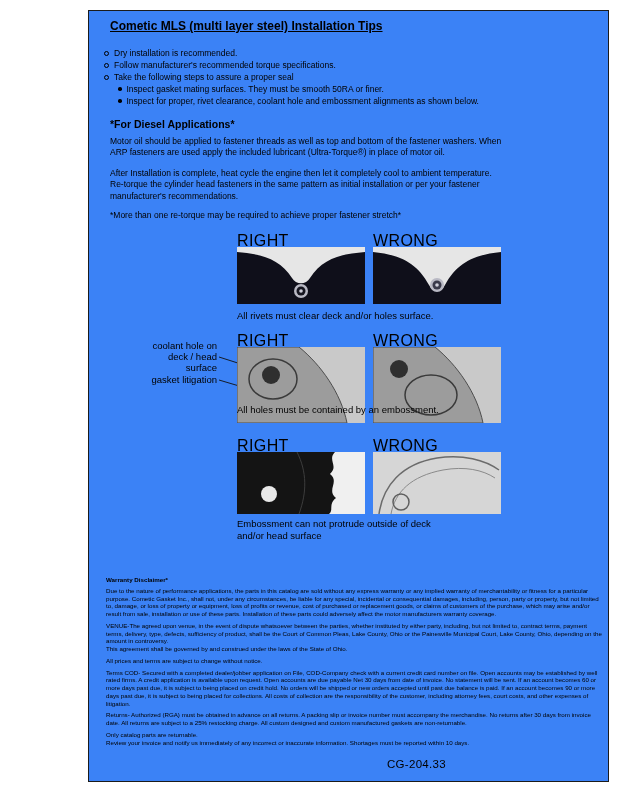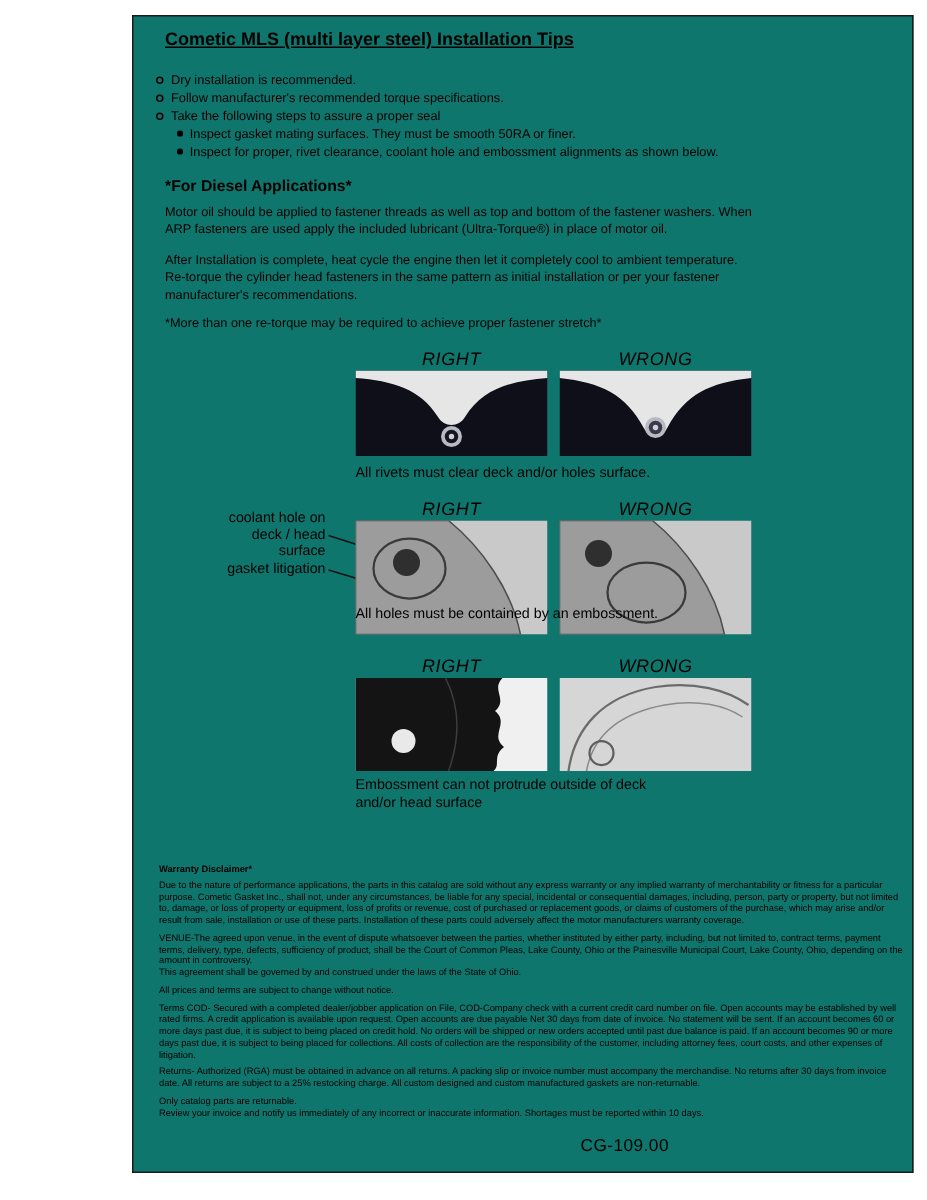--- a/index.html
+++ b/index.html
@@ -1,28 +1,28 @@
 <!DOCTYPE html>
 <html><head>
 <meta charset="utf-8">
 <style>
   html,body{margin:0;padding:0;}
   body{width:618px;height:800px;background:#ffffff;font-family:"Liberation Sans",sans-serif;color:#000;position:relative;overflow:hidden;}
-  .page{position:absolute;left:88px;top:10px;width:519px;height:770px;border:1px solid #1b1b1b;background:#0f766e;}
+  .page{position:absolute;left:88px;top:10px;width:519px;height:770px;border:1px solid #1b1b1b;background:#3b82f6;}
   .abs{position:absolute;}
   .title{font-size:12px;font-weight:bold;text-decoration:underline;white-space:nowrap;}
   .bullets{display:flex;flex-direction:column;}
   .bullet-row{display:flex;align-items:flex-start;font-size:8.5px;line-height:12px;}
   .bullet-row.sub{margin-left:14px;}
   .marker{flex:0 0 auto;margin:4px 5px 0 0;}
   .marker.open{width:3px;height:3px;border:1px solid #000;border-radius:50%;}
   .marker.filled{width:3.5px;height:3.5px;background:#000;border-radius:50%;}
   .heading{font-size:10.5px;font-weight:bold;}
   .body-text{font-size:8.5px;line-height:1.35;}
-  .rw{font-size:12px;letter-spacing:0.4px;text-align:center;width:128px;font-style:italic;}
+  .rw{font-size:16px;letter-spacing:0.4px;text-align:left;width:128px;}
   .caption{font-size:9.5px;line-height:1.25;}
   .ptr-label{font-size:9.5px;line-height:1.15;text-align:right;}
   .small-block{font-size:6.2px;line-height:1.25;}
   .small-block .b{font-weight:bold;}
   .warranty p{margin:0 0 4px 0;}
   .warranty p.tight{margin:0;}
   .footer-code{font-size:11.5px;letter-spacing:0.3px;}
   svg{display:block;}
 </style>
 </head>
@@ -140,15 +140,15 @@
     <p>Due to the nature of performance applications, the parts in this catalog are sold without any express warranty or any implied warranty of merchantability or fitness for a particular purpose.  Cometic Gasket Inc., shall not, under any circumstances, be liable for any special, incidental or consequential damages, including, person, party or property, but not limited to, damage, or loss of property or equipment, loss of profits or revenue, cost of purchased or replacement goods, or claims of customers of the purchase, which may arise and/or result from sale, installation or use of these parts.  Installation of these parts could adversely affect the motor manufacturers warranty coverage.</p>
     <p class="tight">VENUE-The agreed upon venue, in the event of dispute whatsoever between the parties, whether instituted by either party, including, but not limited to, contract terms, payment terms, delivery, type, defects, sufficiency of product, shall be the Court of Common Pleas, Lake County, Ohio or the Painesville Municipal Court, Lake County, Ohio, depending on the amount in controversy.</p>
     <p>This agreement shall be governed by and construed under the laws of the State of Ohio.</p>
     <p>All prices and terms are subject to change without notice.</p>
     <p>Terms COD- Secured with a completed dealer/jobber application on File, COD-Company check with a current credit card number on file.  Open accounts may be established by well rated firms.  A credit application is available upon request.  Open accounts are due payable Net 30 days from date of invoice.  No statement will be sent.  If an account becomes 60 or more days past due, it is subject to being placed on credit hold.  No orders will be shipped or new orders accepted until past due balance is paid.  If an account becomes 90 or more days past due, it is subject to being placed for collections.  All costs of collection are the responsibility of the customer, including attorney fees, court costs, and other expenses of litigation.</p>
     <p>Returns- Authorized (RGA) must be obtained in advance on all returns.  A packing slip or invoice number must accompany the merchandise.  No returns after 30 days from invoice date.  All returns are subject to a 25% restocking charge.  All custom designed and custom manufactured gaskets are non-returnable.</p>
     <p class="tight">Only catalog parts are returnable.</p>
     <p>Review your invoice and notify us immediately of any incorrect or inaccurate information.  Shortages must be reported within 10 days.</p>
   </div>
 
-  <div class="abs footer-code" style="left:298px;top:747px;">CG-109.00</div>
+  <div class="abs footer-code" style="left:298px;top:747px;">CG-204.33</div>
 
 </div>
 
 </body></html>

